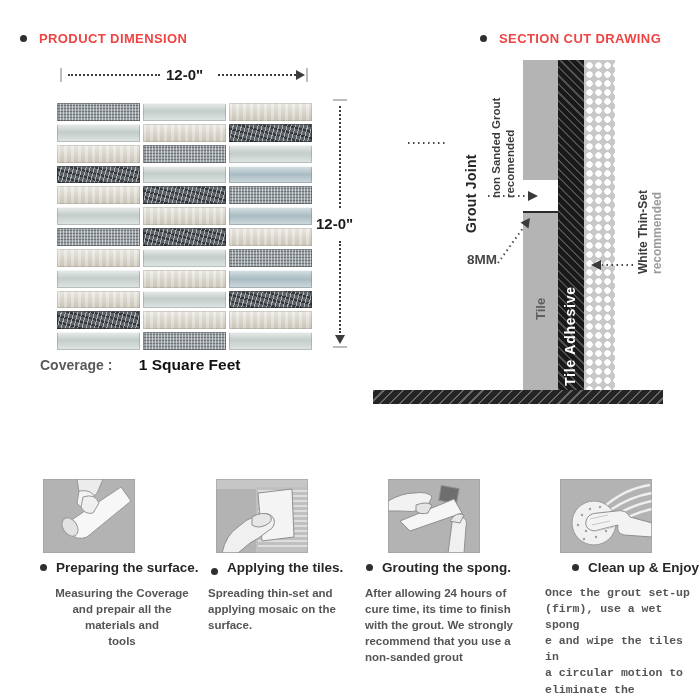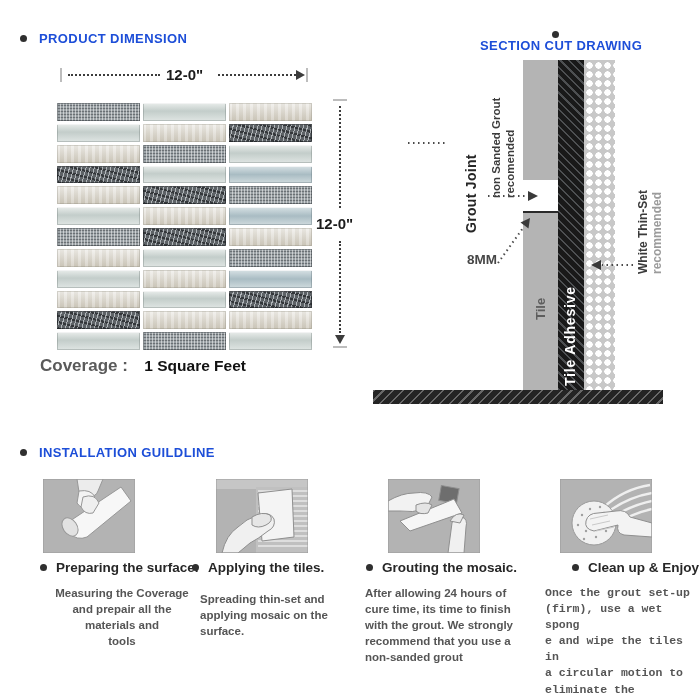--- a/index.html
+++ b/index.html
@@ -1,20 +1,20 @@
 <!DOCTYPE html>
 <html><head>
 <meta charset="utf-8">
 <style>
   * { margin:0; padding:0; box-sizing:border-box; }
   body { background:#fff; font-family:"Liberation Sans", sans-serif; }
   .canvas { position:relative; width:700px; height:700px; background:#fff; overflow:hidden; }
 
   
-  .sec-heading { position:absolute; font-size:13px; font-weight:bold; color:#1d4ed8;
+  .sec-heading { position:absolute; font-size:13px; font-weight:bold; color:#ef4444;
                  letter-spacing:.4px; display:flex; align-items:center; }
   .sec-heading .bullet { width:7px; height:7px; border-radius:50%; background:#2f2f2f;
                          margin-right:12px; flex:0 0 auto; }
 
   
   .tick-v { position:absolute; width:2px; height:14px; background:#bdbdbd; }
   .tick-h { position:absolute; width:14px; height:2px; background:#bdbdbd; }
   .dotline-h { position:absolute; border-top:2px dotted #3c3c3c; height:0; }
   .dotline-v { position:absolute; border-left:2px dotted #3c3c3c; width:0; }
   .dim-label { position:absolute; font-size:15px; font-weight:bold; color:#1c1c1c; }
@@ -43,22 +43,22 @@
   .t-weave { background-color:#9aa1a5;
     background-image:repeating-linear-gradient(90deg, rgba(255,255,255,.5) 0 1px, rgba(255,255,255,0) 1px 3px),
       repeating-linear-gradient(0deg, rgba(48,53,58,.45) 0 1px, rgba(48,53,58,0) 1px 3px);
     box-shadow:inset 0 0 0 1px rgba(70,76,80,.5); }
   .t-foil { background-color:#5d6266;
     background-image:repeating-linear-gradient(105deg, rgba(236,241,244,.6) 0 1px, rgba(236,241,244,0) 1px 4px),
       repeating-linear-gradient(15deg, rgba(18,20,23,.55) 0 2px, rgba(18,20,23,0) 2px 6px);
     box-shadow:inset 0 0 0 1px rgba(30,33,36,.6), inset 0 1px 0 rgba(255,255,255,.35); }
 
   .coverage { position:absolute; left:40px; top:356px; }
-  .coverage .lbl { font-size:17px; font-weight:bold; color:#5a5a5a; }
-  .coverage .val { font-size:15.5px; font-weight:bold; color:#121212; margin-left:12px; }
+  .coverage .lbl { font-size:14px; font-weight:bold; color:#5a5a5a; }
+  .coverage .val { font-size:15.5px; font-weight:bold; color:#121212; margin-left:22px; }
 
   
   .layer { position:absolute; }
   .tile-col { background:#b4b4b4; }
   .tile-lower { border-top:2px solid #2a2a2a; }
   .adhesive { background-color:#191919;
     background-image:repeating-linear-gradient(45deg, rgba(120,124,128,.55) 0 1.5px, rgba(120,124,128,0) 1.5px 6px); }
   .thinset { background-color:#c8c8c8;
     background-image:radial-gradient(circle, #fff 3px, rgba(255,255,255,0) 3.4px);
     background-size:9px 9px; background-position:1px 1px; }
@@ -151,21 +151,21 @@
     <div class="dotline-v" style="left:339px; top:241px; height:92px;"></div>
     <div class="arrow-down" style="left:335px; top:335px;"></div>
     <div class="tick-h" style="left:333px; top:346px;"></div>
   </div>
 
   <div class="coverage">
     <span class="lbl">Coverage :</span>
     <span class="val">1 Square Feet</span>
   </div>
 
-  <div class="sec-heading" style="left:480px; top:31px;flex-direction:column;">
+  <div class="sec-heading" style="left:480px; top:31px;">
     <span class="bullet"></span>
     <span>SECTION CUT DRAWING</span>
   </div>
 
   <div>
     <div class="layer tile-col" style="left:523px; top:60px; width:35px; height:120px;"></div>
     <div class="layer tile-col tile-lower" style="left:523px; top:211px; width:35px; height:179px;"></div>
     <div class="layer adhesive" style="left:558px; top:60px; width:26px; height:330px;"></div>
     <div class="layer thinset" style="left:584px; top:60px; width:31px; height:330px;"></div>
     <div class="layer floor" style="left:373px; top:390px; width:290px; height:14px;"></div>
@@ -189,24 +189,20 @@
         <line x1="263" y1="215" x2="232" y2="215"></line>
       </g>
       <g fill="#3a3a3a">
         <polygon points="168,146 158,141 158,151"></polygon>
         <polygon points="160,168 158.5,178.5 150.5,172.5"></polygon>
         <polygon points="221,215 231,210 231,220"></polygon>
       </g>
     </svg>
   </div>
 
-  <div class="sec-heading" style="left:20px; top:445px;">
-    <span class="bullet"></span>
-    <span>INSTALLATION GUILDLINE</span>
-  </div>
 
   <div>
     <svg class="step-img" style="left:43px;" viewBox="0 0 92 74">
       <rect width="92" height="74" fill="#b3b3b3"></rect>
       <g stroke="#979797" stroke-width="1">
         <path d="M34 0 L60 0 L55 12 Q53 18 46 17 L36 13 Z" fill="#ececec"></path>
         <path d="M36 12 Q48 10 52 18 L46 30 Q38 30 34 24 Z" fill="#f3f3f3"></path>
         <path d="M30 40 L78 8 L88 22 L44 58 Q34 62 26 54 Q20 46 30 40 Z" fill="#f7f7f7"></path>
         <ellipse cx="27" cy="48" rx="7" ry="10" transform="rotate(-35 27 48)" fill="#e2e2e2"></ellipse>
         <path d="M40 18 Q52 14 56 24 L50 34 Q42 36 38 28 Z" fill="#efefef"></path>
@@ -244,45 +240,45 @@
             <line x1="42" y1="67" x2="92" y2="67"></line>
         </g>
         <g stroke="#8f8f8f" stroke-width="1">
           <polygon points="42,14 76,10 78,58 46,62" fill="#f4f4f4"></polygon>
           <path d="M6 74 Q10 56 22 48 Q30 40 42 36 Q54 32 58 40 Q60 48 52 52 Q42 60 34 64 L22 74 Z" fill="#f0f0f0"></path>
           <path d="M36 38 Q46 32 54 36 Q58 42 50 46 Q42 50 36 46 Z" fill="#e6e6e6"></path>
         </g>
       </g>
       <rect width="92" height="74" fill="none" stroke="#9a9a9a"></rect>
     </svg>
-    <div class="step-title" style="left:192px;">
+    <div class="step-title" style="left:211px;align-items:flex-end;">
       <span class="bullet"></span>
       <span>Applying the tiles.</span>
     </div>
-    <div class="step-body" style="left:200px; width:165px;margin-top:6px;">Spreading thin-set and
+    <div class="step-body" style="left:208px; width:165px;">Spreading thin-set and
 applying mosaic on the
 surface.</div>
   </div>
 
   <div>
     <svg class="step-img" style="left:388px;" viewBox="0 0 92 74">
       <rect width="92" height="74" fill="#b3b3b3"></rect>
       <g stroke="#8f8f8f" stroke-width="1">
         <rect x="52" y="8" width="18" height="15" fill="#6e6e6e" transform="rotate(10 61 15)"></rect>
         <path d="M0 22 Q14 14 26 14 Q40 12 44 18 L38 30 Q24 34 12 32 L0 32 Z" fill="#f2f2f2"></path>
         <polygon points="12,42 66,20 74,34 22,52" fill="#f6f6f6"></polygon>
         <path d="M28 26 Q38 22 44 26 L40 34 Q32 36 28 32 Z" fill="#e4e4e4"></path>
         <path d="M60 74 L64 44 Q66 36 74 38 Q80 40 78 48 L76 74 Z" fill="#f0f0f0"></path>
         <path d="M62 42 Q68 32 76 36 L72 44 Z" fill="#e8e8e8"></path>
       </g>
       <rect width="92" height="74" fill="none" stroke="#9a9a9a"></rect>
     </svg>
     <div class="step-title" style="left:366px;">
       <span class="bullet"></span>
-      <span>Grouting the mosaic.</span>
+      <span>Grouting the spong.</span>
     </div>
     <div class="step-body" style="left:365px; width:170px;">After allowing 24 hours of
 cure time, its time to finish
 with the grout. We strongly
 recommend that you use a
 non-sanded grout</div>
   </div>
 
   <div>
     <svg class="step-img" style="left:560px;" viewBox="0 0 92 74">

